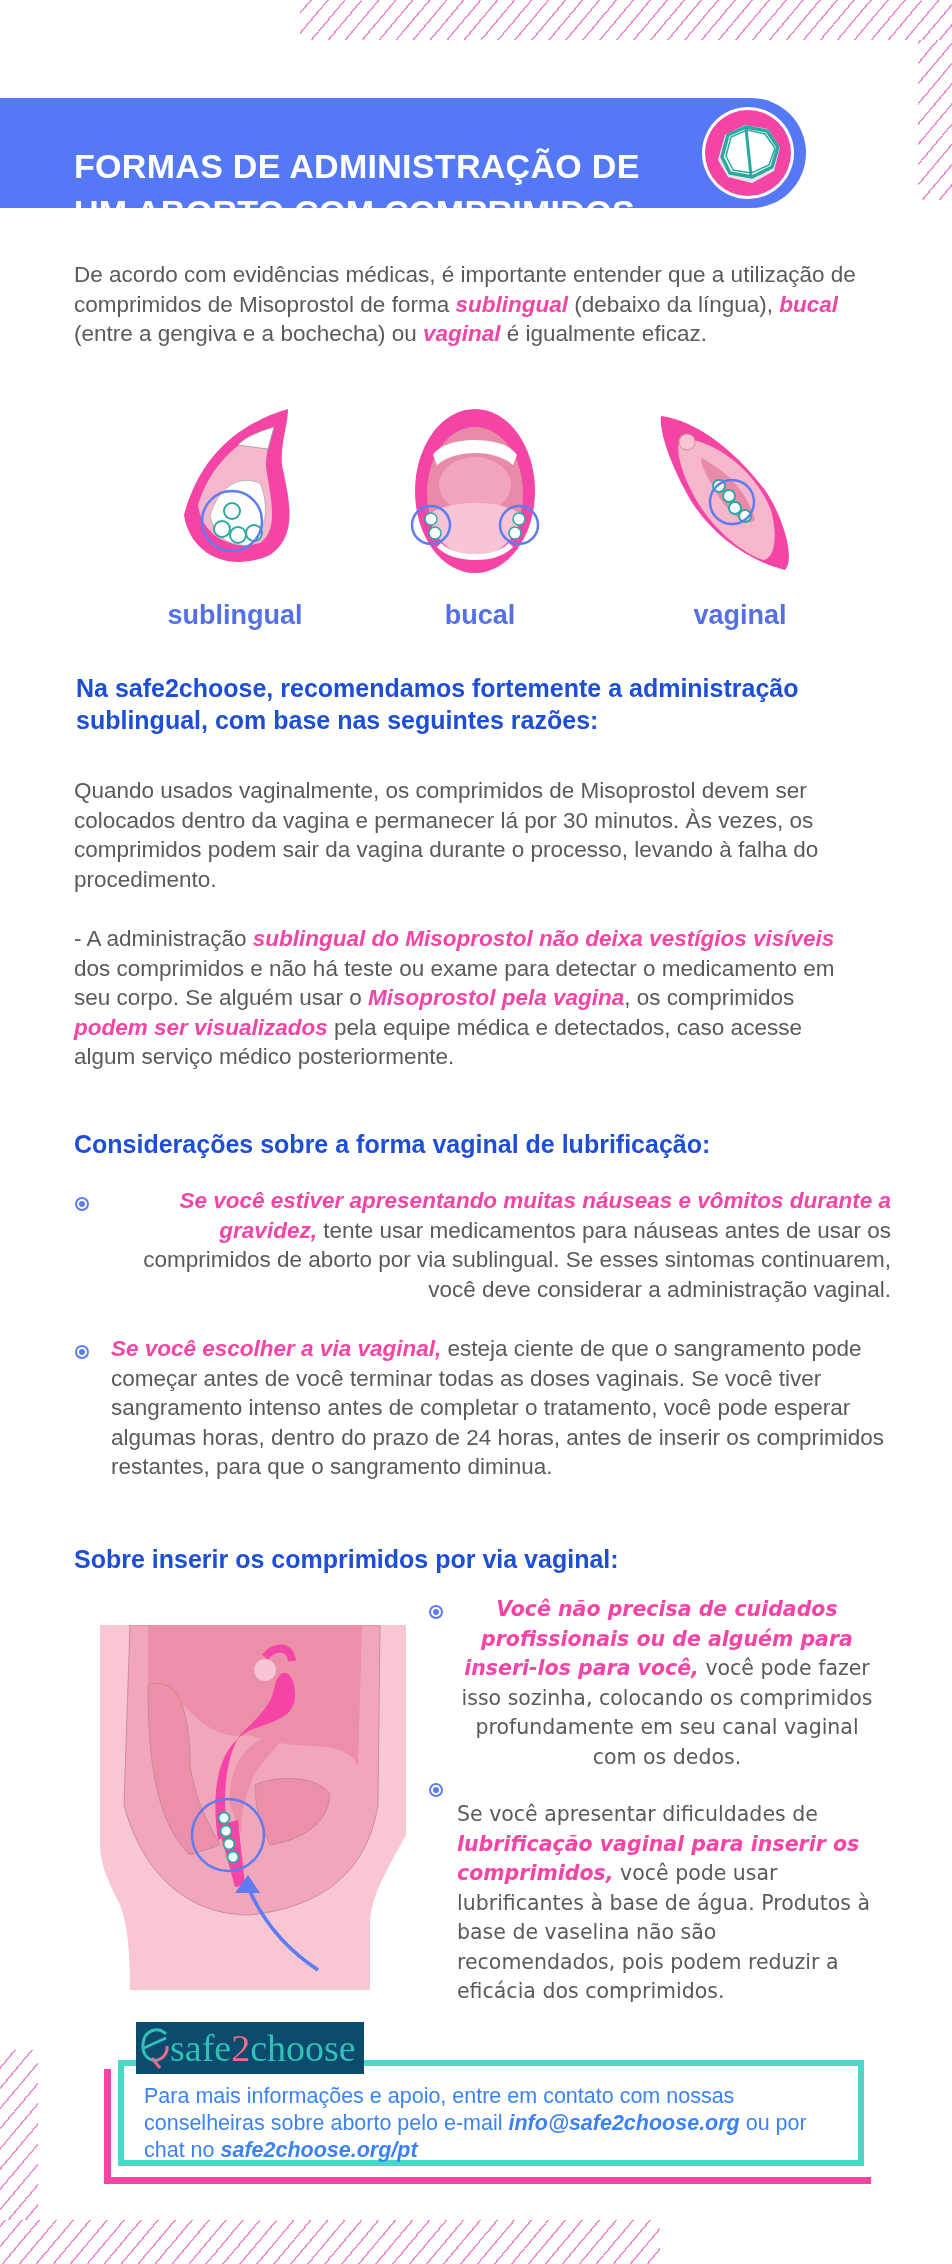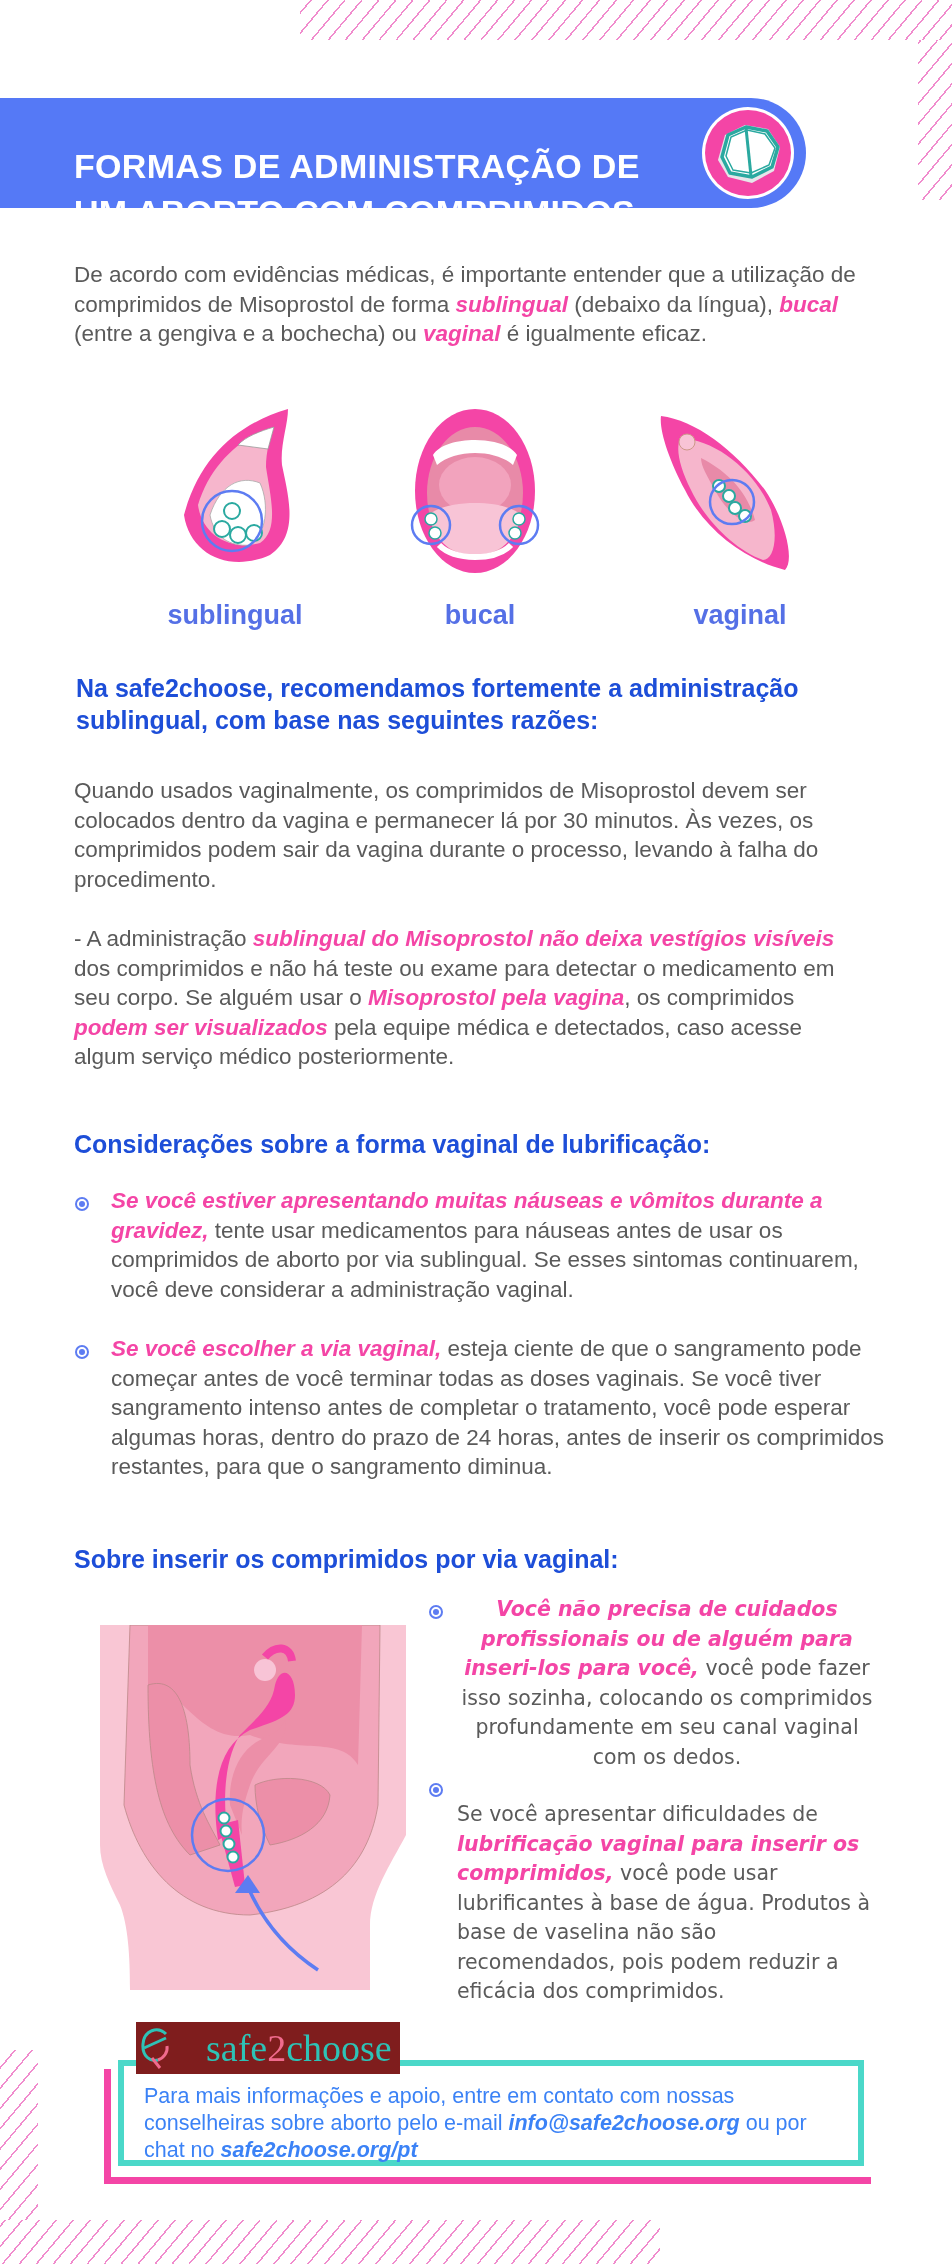--- a/index.html
+++ b/index.html
@@ -31,21 +31,21 @@
     position: absolute; width: 14px; height: 14px; border-radius: 50%;
     border: 2px solid #5d7cf2; box-sizing: border-box;
   }
   .bullet::after {
     content: ""; position: absolute; left: 2px; top: 2px; width: 6px; height: 6px; border-radius: 50%; background: #5d7cf2;
   }
   .li { position: absolute; font-size: 22.5px; line-height: 29.5px; color: #5a5a5a; }
   .li2 { position: absolute; font-family: "DejaVu Sans", sans-serif; font-size: 20.5px; line-height: 29.5px; color: #5a5a5a; }
   .footer-pink { position: absolute; left: 104px; top: 2069px; width: 760px; height: 108px; border-left: 7px solid #f445a6; border-bottom: 7px solid #f445a6; }
   .footer-teal { position: absolute; left: 118px; top: 2060px; width: 746px; height: 106px; border: 6px solid #4bd8c9; box-sizing: border-box; background: #fff; }
-  .logo { position: absolute; left: 136px; top: 2022px; height: 52px; background: #7f1d1d; padding: 0 8px 0 4px; display: flex; align-items: center; gap: 36px; }
+  .logo { position: absolute; left: 136px; top: 2022px; height: 52px; background: #0c4a6e; padding: 0 8px 0 4px; display: flex; align-items: center; }
   .logo-text { font-family: "Liberation Serif", "DejaVu Serif", serif; font-size: 38px; color: #2ec2b6; }
   .logo-two { color: #f06b8d; }
   .footer-text { position: absolute; left: 144px; top: 2083px; width: 700px; color: #3b82f6; font-size: 21.5px; line-height: 27px; }
   .footer-text .b { font-weight: bold; font-style: italic; }
 </style>
 </head>
 <body>
 
 <div class="hatch" style="left:300px;top:0;width:652px;height:40px;"></div>
 <div class="hatch" style="left:918px;top:40px;width:34px;height:160px;"></div>
@@ -117,21 +117,21 @@
 <div class="ill-label" style="left:660px;top:600px;width:160px;">vaginal</div>
 
 <div class="h2" style="top:672px;width:820px;left:76px;">Na safe2choose, recomendamos fortemente a administração sublingual, com base nas seguintes razões:</div>
 <div class="p" style="top:776px;width:770px;">Quando usados vaginalmente, os comprimidos de Misoprostol devem ser colocados dentro da vagina e permanecer lá por 30 minutos. Às vezes, os comprimidos podem sair da vagina durante o processo, levando à falha do procedimento.</div>
 <div class="p" style="top:924px;width:790px;">
   <span>- A administração </span><span class="em">sublingual do Misoprostol não deixa vestígios visíveis</span><span> dos comprimidos e não há teste ou exame para detectar o medicamento em seu corpo. Se alguém usar o </span><span class="em">Misoprostol pela vagina</span><span>, os comprimidos </span><span class="em">podem ser visualizados</span><span> pela equipe médica e detectados, caso acesse algum serviço médico posteriormente.</span>
 </div>
 
 <div class="h2" style="top:1128px;">Considerações sobre a forma vaginal de lubrificação:</div>
 <span class="bullet" style="left:75px;top:1197px;"></span>
-<div class="li" style="left:111px;top:1186px;width:780px;">
+<div class="li" style="left:111px;top:1186px;width:780px;text-align:right;">
   <span class="em">Se você estiver apresentando muitas náuseas e vômitos durante a gravidez,</span><span> tente usar medicamentos para náuseas antes de usar os comprimidos de aborto por via sublingual. Se esses sintomas continuarem, você deve considerar a administração vaginal.</span>
 </div>
 <span class="bullet" style="left:75px;top:1345px;"></span>
 <div class="li" style="left:111px;top:1334px;width:780px;">
   <span class="em">Se você escolher a via vaginal,</span><span> esteja ciente de que o sangramento pode começar antes de você terminar todas as doses vaginais. Se você tiver sangramento intenso antes de completar o tratamento, você pode esperar algumas horas, dentro do prazo de 24 horas, antes de inserir os comprimidos restantes, para que o sangramento diminua.</span>
 </div>
 
 <div class="h2" style="top:1543px;">Sobre inserir os comprimidos por via vaginal:</div>
 <svg class="illus" style="left:100px;top:1625px;" width="310" height="365" viewBox="0 0 310 365">
   <path d="M0,0 L306,0 L306,210 C290,240 270,270 270,300 L270,365 L30,365 C30,330 28,300 20,280 C10,260 0,240 0,220 Z" fill="#f9c6d4"></path>

